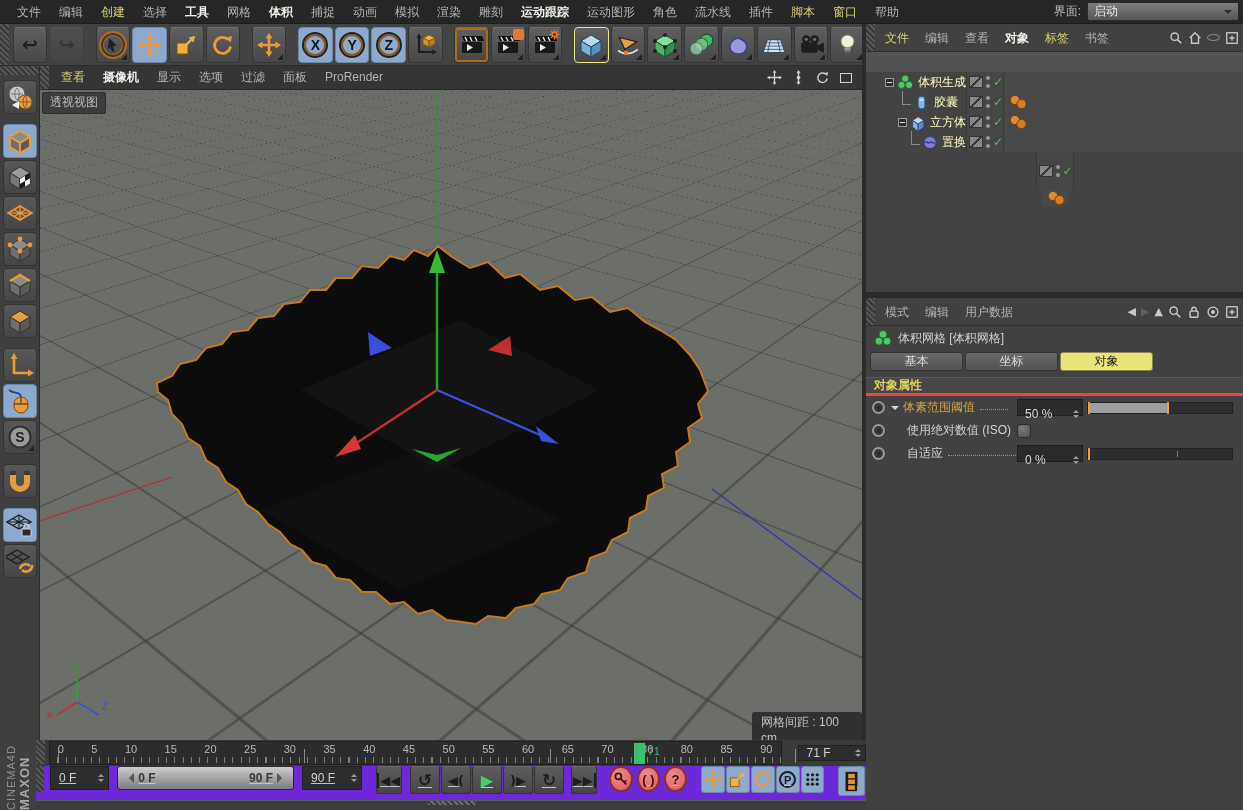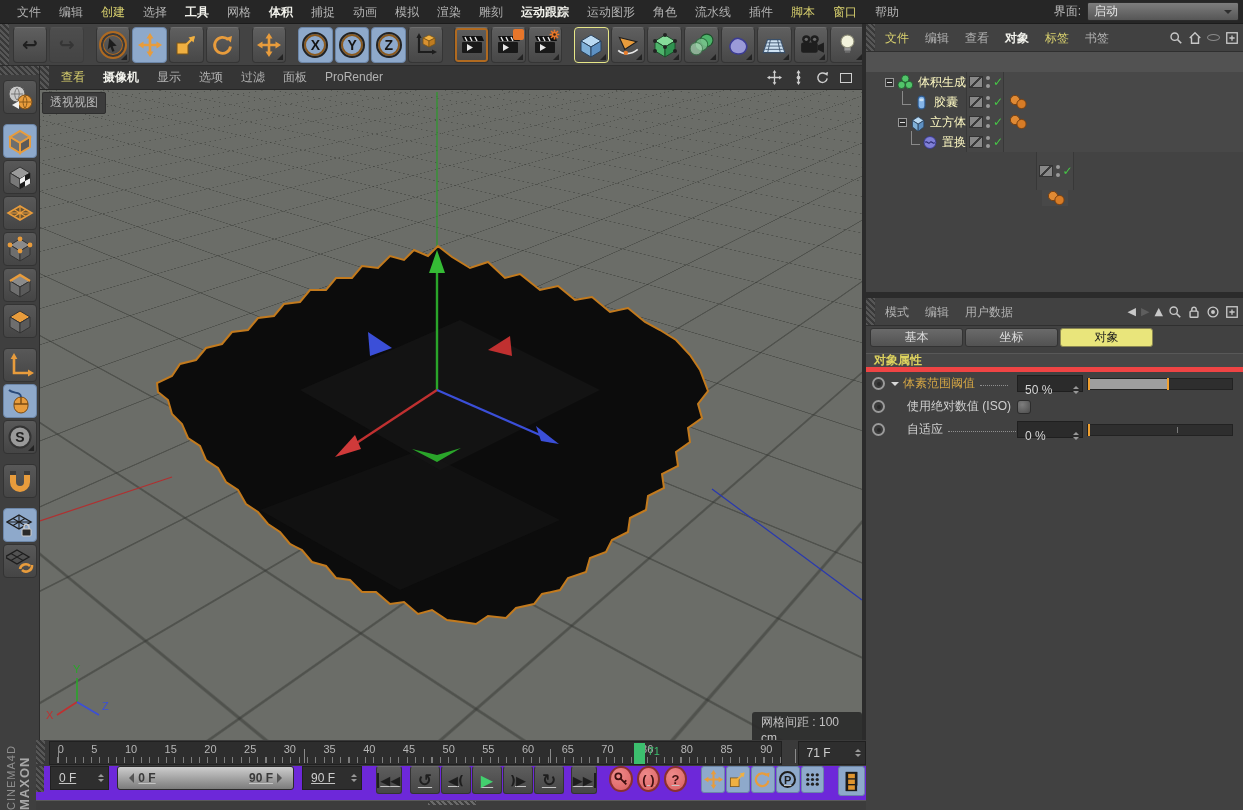--- a/index.html
+++ b/index.html
@@ -98,21 +98,21 @@
   .vdots::before { top:0; } .vdots::after { bottom:0; }
   .check { color:#46c846; font-family:"DejaVu Sans",sans-serif; font-weight:bold; font-size:12px; }
 
   
   #am-title { height:24px; display:flex; align-items:center; gap:6px; padding-left:6px; color:#d2d2d2; }
   #am-tabs { padding:2px 4px 0; }
   .tabrow { display:flex; gap:2px; margin-bottom:2px; }
   .tab { width:93px; height:19px; background:linear-gradient(#6a6a6a,#525252); border:1px solid #333;
     border-radius:3px; display:flex; align-items:center; justify-content:center; color:#dcdcdc; cursor:pointer; }
   .tab[data-tone="active"] { background:#e9e57b; color:#1c1c1c; border-color:#8a8652; }
-  #am-section { margin-top:6px; height:19px; background:#474747; border-top:1px solid #585858; border-bottom:5px solid #ef4444;
+  #am-section { margin-top:6px; height:19px; background:#474747; border-top:1px solid #585858; border-bottom:3px solid #ef4444;
     display:flex; align-items:center; padding-left:8px; color:#ddd25e; font-weight:bold; }
   .fld { height:23px; display:flex; align-items:center; padding-left:6px; }
   .fld[data-tone="disabled"] { opacity:.45; }
   .keyc { width:13px; height:13px; border-radius:50%; border:2px solid #9a9a9a; background:#3a3a3a;
     position:relative; flex:0 0 13px; cursor:pointer; }
   .keyc::after { content:""; position:absolute; left:2.5px; top:2.5px; width:4px; height:4px; border-radius:50%; background:#2a2a2a; }
   .fld-arrow { width:0; height:0; border:4px solid transparent; border-top-color:#d8d8d8; margin:4px 2px 0 6px; }
   .fld-arrow.none { border:none; width:12px; }
   .flabel { color:#cfcfcf; margin-left:2px; white-space:nowrap; }
   .flabel[data-tone="yellow"] { color:#d3a545; }
@@ -132,21 +132,21 @@
 
   
   #timeline { position:absolute; left:36px; top:740px; width:830px; height:26px; background:#3a3a3a; display:flex; align-items:center; }
   #ruler { position:relative; width:754px; height:24px; background:#2d2d2d; border:1px solid #202020; margin-left:1px; }
   #ruler-nums { display:flex; justify-content:space-between; padding:0 8px; color:#b6b6b6; font-size:11px; line-height:15px; }
   #ruler-ticks { position:absolute; left:0; right:0; bottom:1px; height:6px;
     background:repeating-linear-gradient(90deg,#7d7d7d 0 1px,transparent 1px 8.3px); background-position:8px 0; }
   .majortick { position:absolute; bottom:1px; width:1px; height:14px; background:#8a8a8a; }
   #playhead { position:absolute; left:584px; top:1px; width:11px; height:21px; background:#3cbf6e; z-index:2; }
   #playhead-label { position:absolute; left:598px; top:3px; color:#3cbf6e; font-size:11px; z-index:2; }
-  #cur-frame { position:relative; width:70px; height:24px; background:#2e2e2e; border:1px solid #202020; margin-left:16px;
+  #cur-frame { position:relative; width:70px; height:16px; background:#2e2e2e; border:1px solid #202020; margin-left:16px;
     color:#cfcfcf; display:flex; align-items:center; padding:0 4px 0 8px; }
   #cur-frame .spin { margin-left:auto; display:flex; flex-direction:column; gap:2px; }
 
   
   #transport { position:absolute; left:36px; top:766px; width:830px; height:34px; background:#6d28d9; display:flex; align-items:flex-start;text-decoration:underline; }
   .fbox { width:66px; height:24px; background:#2e2e2e; border:1px solid #202020; color:#cfcfcf;
     display:flex; align-items:center; padding:0 4px 0 8px; }
   .fbox .spin { margin-left:auto; display:flex; flex-direction:column; gap:2px; }
   #range { width:200px; height:24px; margin:0 8px; border-radius:3px; border:1px solid #2a2a2a;
     background:linear-gradient(#cdcdcd,#7c7c7c); color:#3a3a3a; display:flex; align-items:center; padding:0 6px; font-weight:bold; }
@@ -820,20 +820,26 @@
         </svg>
       <svg width="14" height="14" style="color:#c8c8c8">
           <use href="#i-target"></use>
         </svg>
       <svg width="14" height="14" style="color:#c8c8c8">
           <use href="#i-plusbox"></use>
         </svg>
     </div>
   </div>
 
+  <div id="am-title">
+    <svg width="18" height="18" style="margin-left:2px">
+        <use href="#i-spheres3"></use>
+      </svg>
+    <span>体积网格 [体积网格]</span>
+  </div>
 
   <div id="am-tabs">
     <div class="tabrow">
       <div class="tab" data-tone="normal">基本</div>
       <div class="tab" data-tone="normal">坐标</div>
       <div class="tab" data-tone="active">对象</div>
     </div>
   </div>
 
   <div id="am-section">对象属性</div>

